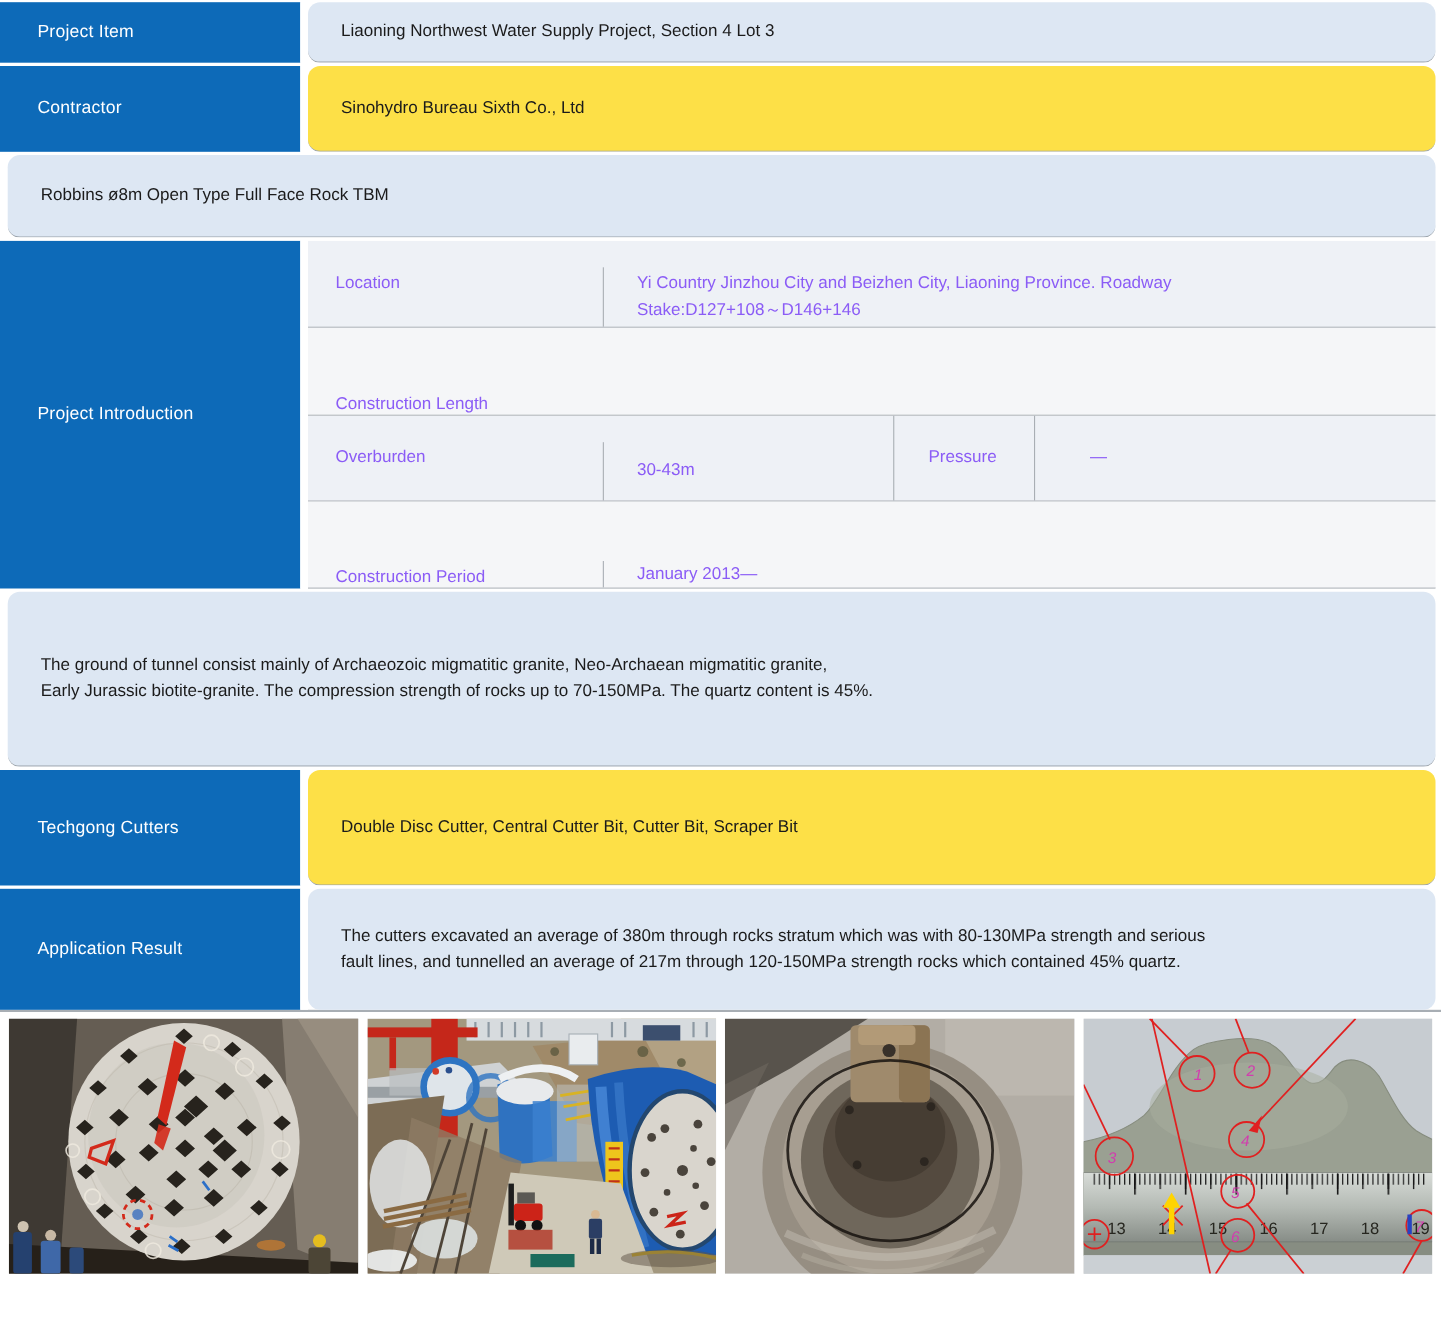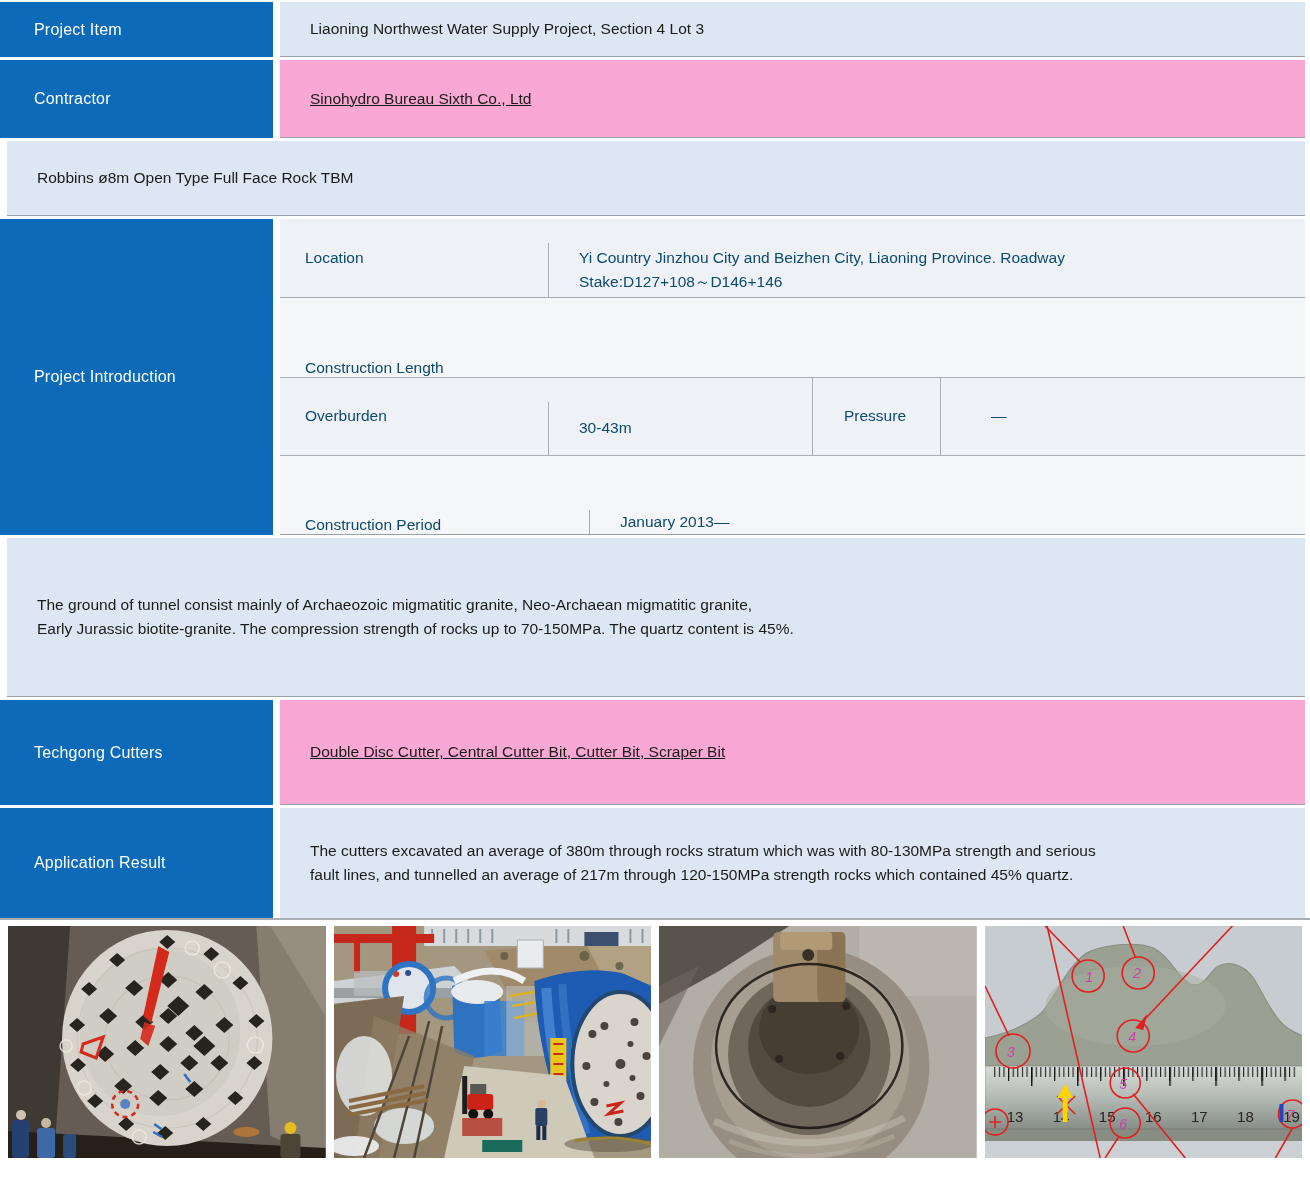--- a/index.html
+++ b/index.html
@@ -3,26 +3,26 @@
 <meta charset="utf-8">
 <style>
   html,body{margin:0;padding:0;background:#ffffff;}
   body{width:1310px;height:1200px;overflow:hidden;font-family:"Liberation Sans",sans-serif;-webkit-font-smoothing:antialiased;}
   .page{width:1310px;padding-top:2px;box-sizing:border-box;}
   .row{display:flex;margin-bottom:3px;}
   .lbl{width:273px;min-width:273px;background:#0d6ab8;color:#ffffff;display:flex;align-items:center;
        padding-left:34px;box-sizing:border-box;font-size:16px;letter-spacing:0.2px;}
   .spacer{width:7px;min-width:7px;background:#ffffff;}
   .val{flex:1;display:flex;flex-direction:column;justify-content:center;padding-left:30px;margin-right:5px;
-       box-sizing:border-box;font-size:15.5px;color:#1b1b1b;border-bottom:1px solid #98a0a8;line-height:24px;}
+       box-sizing:border-box;font-size:15.5px;color:#1b1b1b;border-bottom:1px solid #98a0a8;line-height:24px;border-radius:11px;}
   .lb{background:#dde7f3;}
-  .lg{background:#f9a8d4;text-decoration:underline;}
+  .lg{background:#fde047;}
   .intro{flex:1;margin-right:5px;border-bottom:1px solid #98a0a8;display:flex;flex-direction:column;box-sizing:border-box;}
-  .srow{display:flex;box-sizing:border-box;border-bottom:1px solid #a9aeb4;font-size:15.5px;color:#0c4a6e;}
-  .srow.last{border-bottom:none;gap:41px;}
+  .srow{display:flex;box-sizing:border-box;border-bottom:1px solid #a9aeb4;font-size:15.5px;color:#8b5cf6;}
+  .srow.last{border-bottom:none;}
   .sa{background:#eef1f6;}
   .sb{background:#f5f6f8;align-items:flex-end;}
   .slbl{width:268px;min-width:268px;padding-left:25px;display:flex;align-items:center;box-sizing:border-box;}
   .scnt{flex:1;border-left:1px solid #a9aeb4;display:flex;flex-direction:column;justify-content:center;
         padding-left:30px;box-sizing:border-box;line-height:24px;margin-top:24px;}
   .obw{flex:0 0 264px;max-width:264px;}
   .pcell{width:128px;min-width:128px;border-left:1px solid #a9aeb4;display:flex;align-items:center;
          padding-left:31px;box-sizing:border-box;}
   .dcell{flex:1;border-left:1px solid #a9aeb4;display:flex;align-items:center;padding-left:50px;box-sizing:border-box;}
   .tline{height:2px;background:#a8aeb4;margin:0;}

